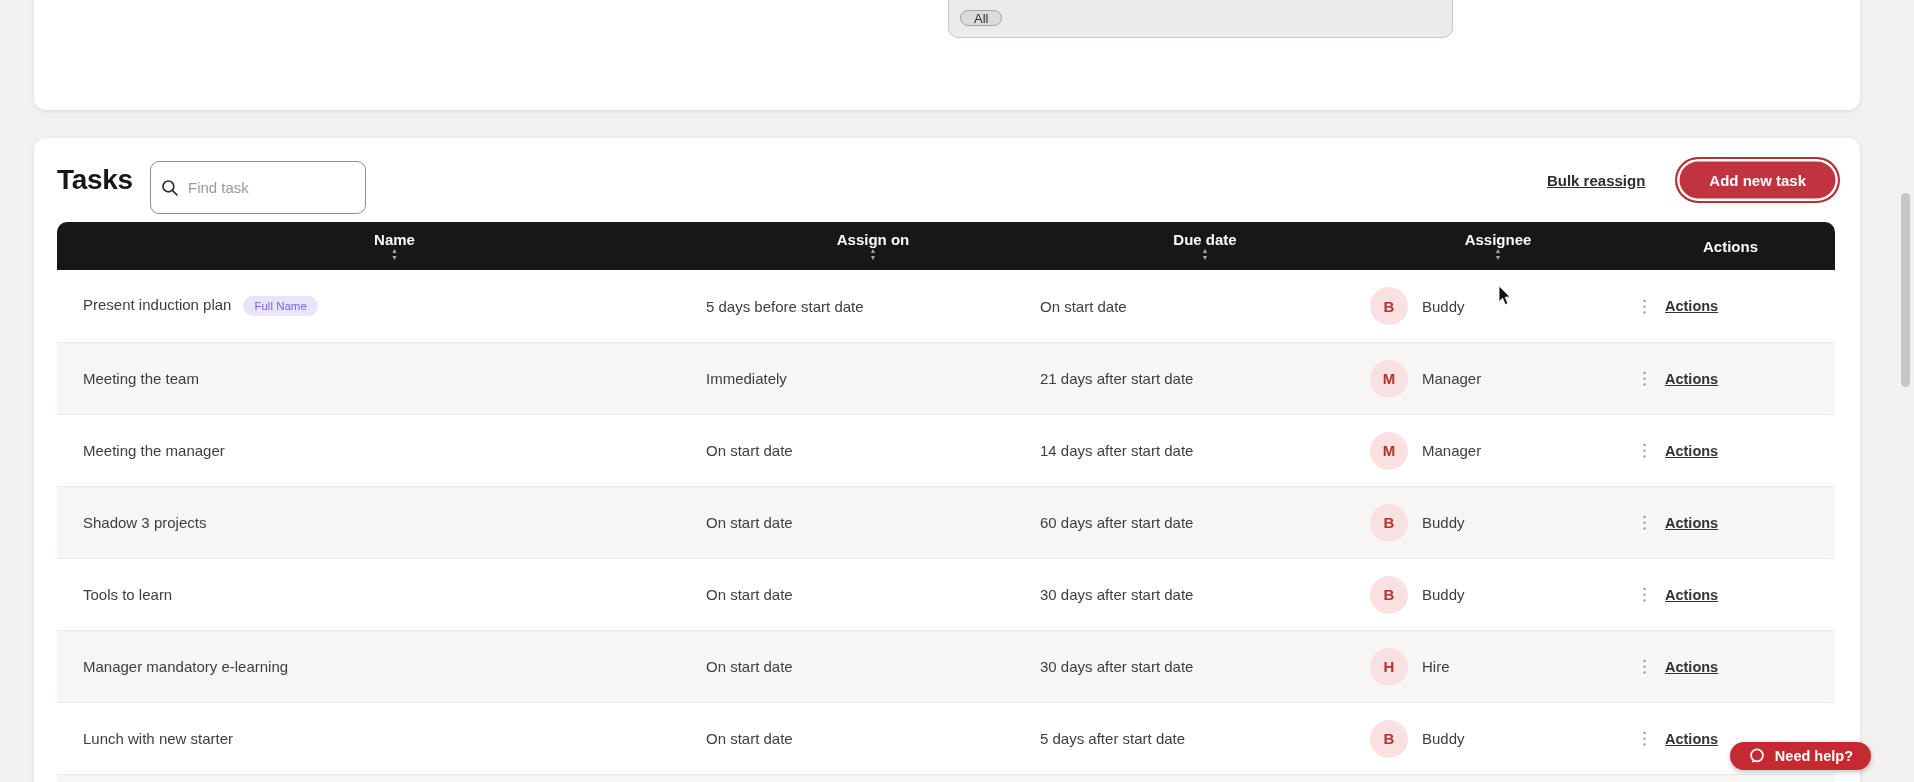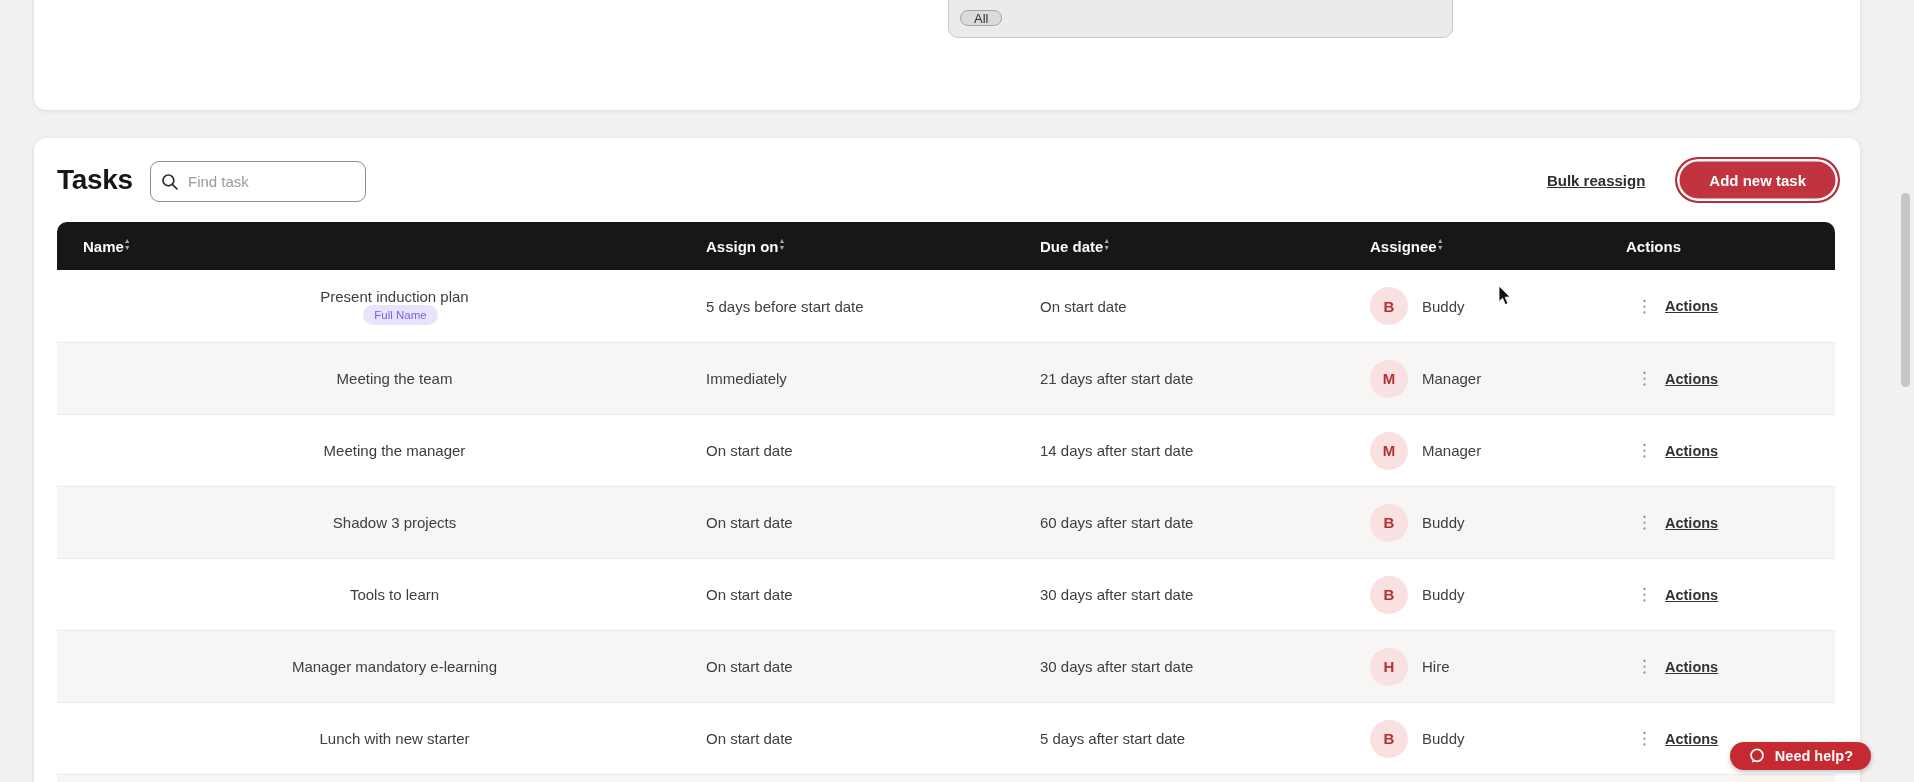--- a/index.html
+++ b/index.html
@@ -31,21 +31,21 @@
   .tasks-card {
     position:absolute; left:34px; top:138px; width:1826px; height:680px;
     background:#FFFFFF; border-radius:12px; box-shadow:0 1px 4px rgba(0,0,0,.10);
   }
   .card-toolbar { position:absolute; left:0; top:0; width:100%; height:84px; }
   .page-title {
     position:absolute; left:23px; top:26px; font-size:28px; font-weight:700; color:#171717;
     letter-spacing:-0.3px;
   }
   .search-box {
-    position:absolute; left:116px; top:23px; width:216px; height:41px;
+    position:absolute; left:116px; top:23px; width:216px; height:53px;
     border:1px solid #8F8E8D; border-radius:9px; background:#fff;
     display:flex; align-items:center; padding:0 10px; gap:9px;
   }
   .search-box svg { flex:0 0 auto; }
   .search-box input {
     border:none; outline:none; width:100%; font-size:15px;
     font-family:"Liberation Sans", sans-serif; color:#2E2E2E; background:transparent;
   }
   .search-box input::placeholder { color:#9B9A99; }
   .toolbar-right {
@@ -59,35 +59,35 @@
     background:#C0333F; border:2px solid #B72F3B; box-shadow:inset 0 0 0 2.5px #FFFFFF;
     color:#FFFFFF; font-size:15px; font-weight:700; font-family:"Liberation Sans", sans-serif;
   }
   
   .table { position:absolute; left:23px; top:84px; width:1778px; }
   .thead {
     display:grid; grid-template-columns:649px 334px 330px 256px 1fr;
     height:48px; background:#171717; border-radius:10px 10px 0 0; align-items:center;
   }
   .th {
-    display:flex; gap:0; color:#FBFBFB;
-    font-size:15px; font-weight:700; cursor:pointer;
+    display:flex; align-items:center; gap:0; color:#FBFBFB;
+    font-size:15px; font-weight:700; cursor:pointer;flex-direction:column;
   }
   .th.first { padding-left:26px; }
   .sort { display:flex; flex-direction:column; gap:1px; }
   .sort span { font-size:7px; line-height:6px; color:#A8A7A6; }
   .row {
     display:grid; grid-template-columns:649px 334px 330px 256px 1fr;
     height:72px; align-items:center; background:#FFFFFF; border-top:1px solid #ECEBEA;
     font-size:15px;
   }
   .row:first-child { border-top:none; }
   .row.alt { background:#F7F6F5; }
   .row-sliver { height:8px; background:#F7F6F5; border-top:1px solid #ECEBEA; }
-  .cell-name { padding-left:26px; display:flex; align-items:center;flex-direction:column; }
+  .cell-name { padding-left:26px; display:flex; align-items:flex-start; }
   .badge {
     margin-left:12px; padding:4px 11px; border-radius:11px;
     background:#E9E4FB; color:#7A5FE8; font-size:11.5px; white-space:nowrap;
   }
   .cell-assignee { display:flex; align-items:center; gap:14px; }
   .avatar {
     width:38px; height:38px; border-radius:50%; background:#F9E1E1;
     display:flex; align-items:center; justify-content:center;
     color:#B3332F; font-size:15px; font-weight:700;
   }

